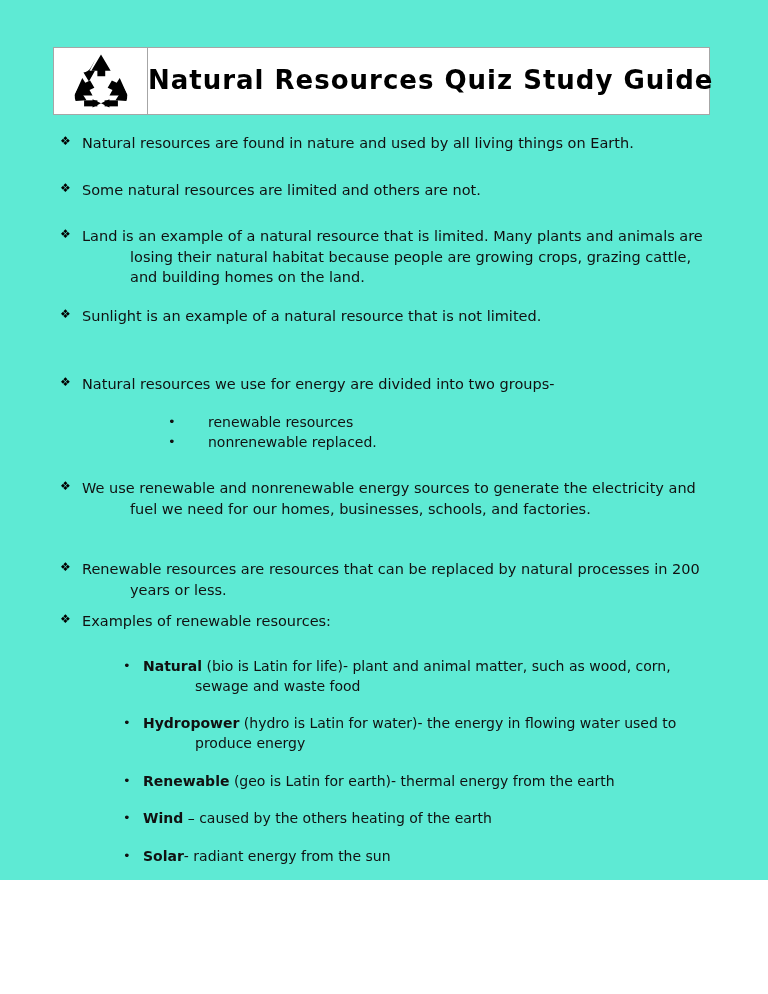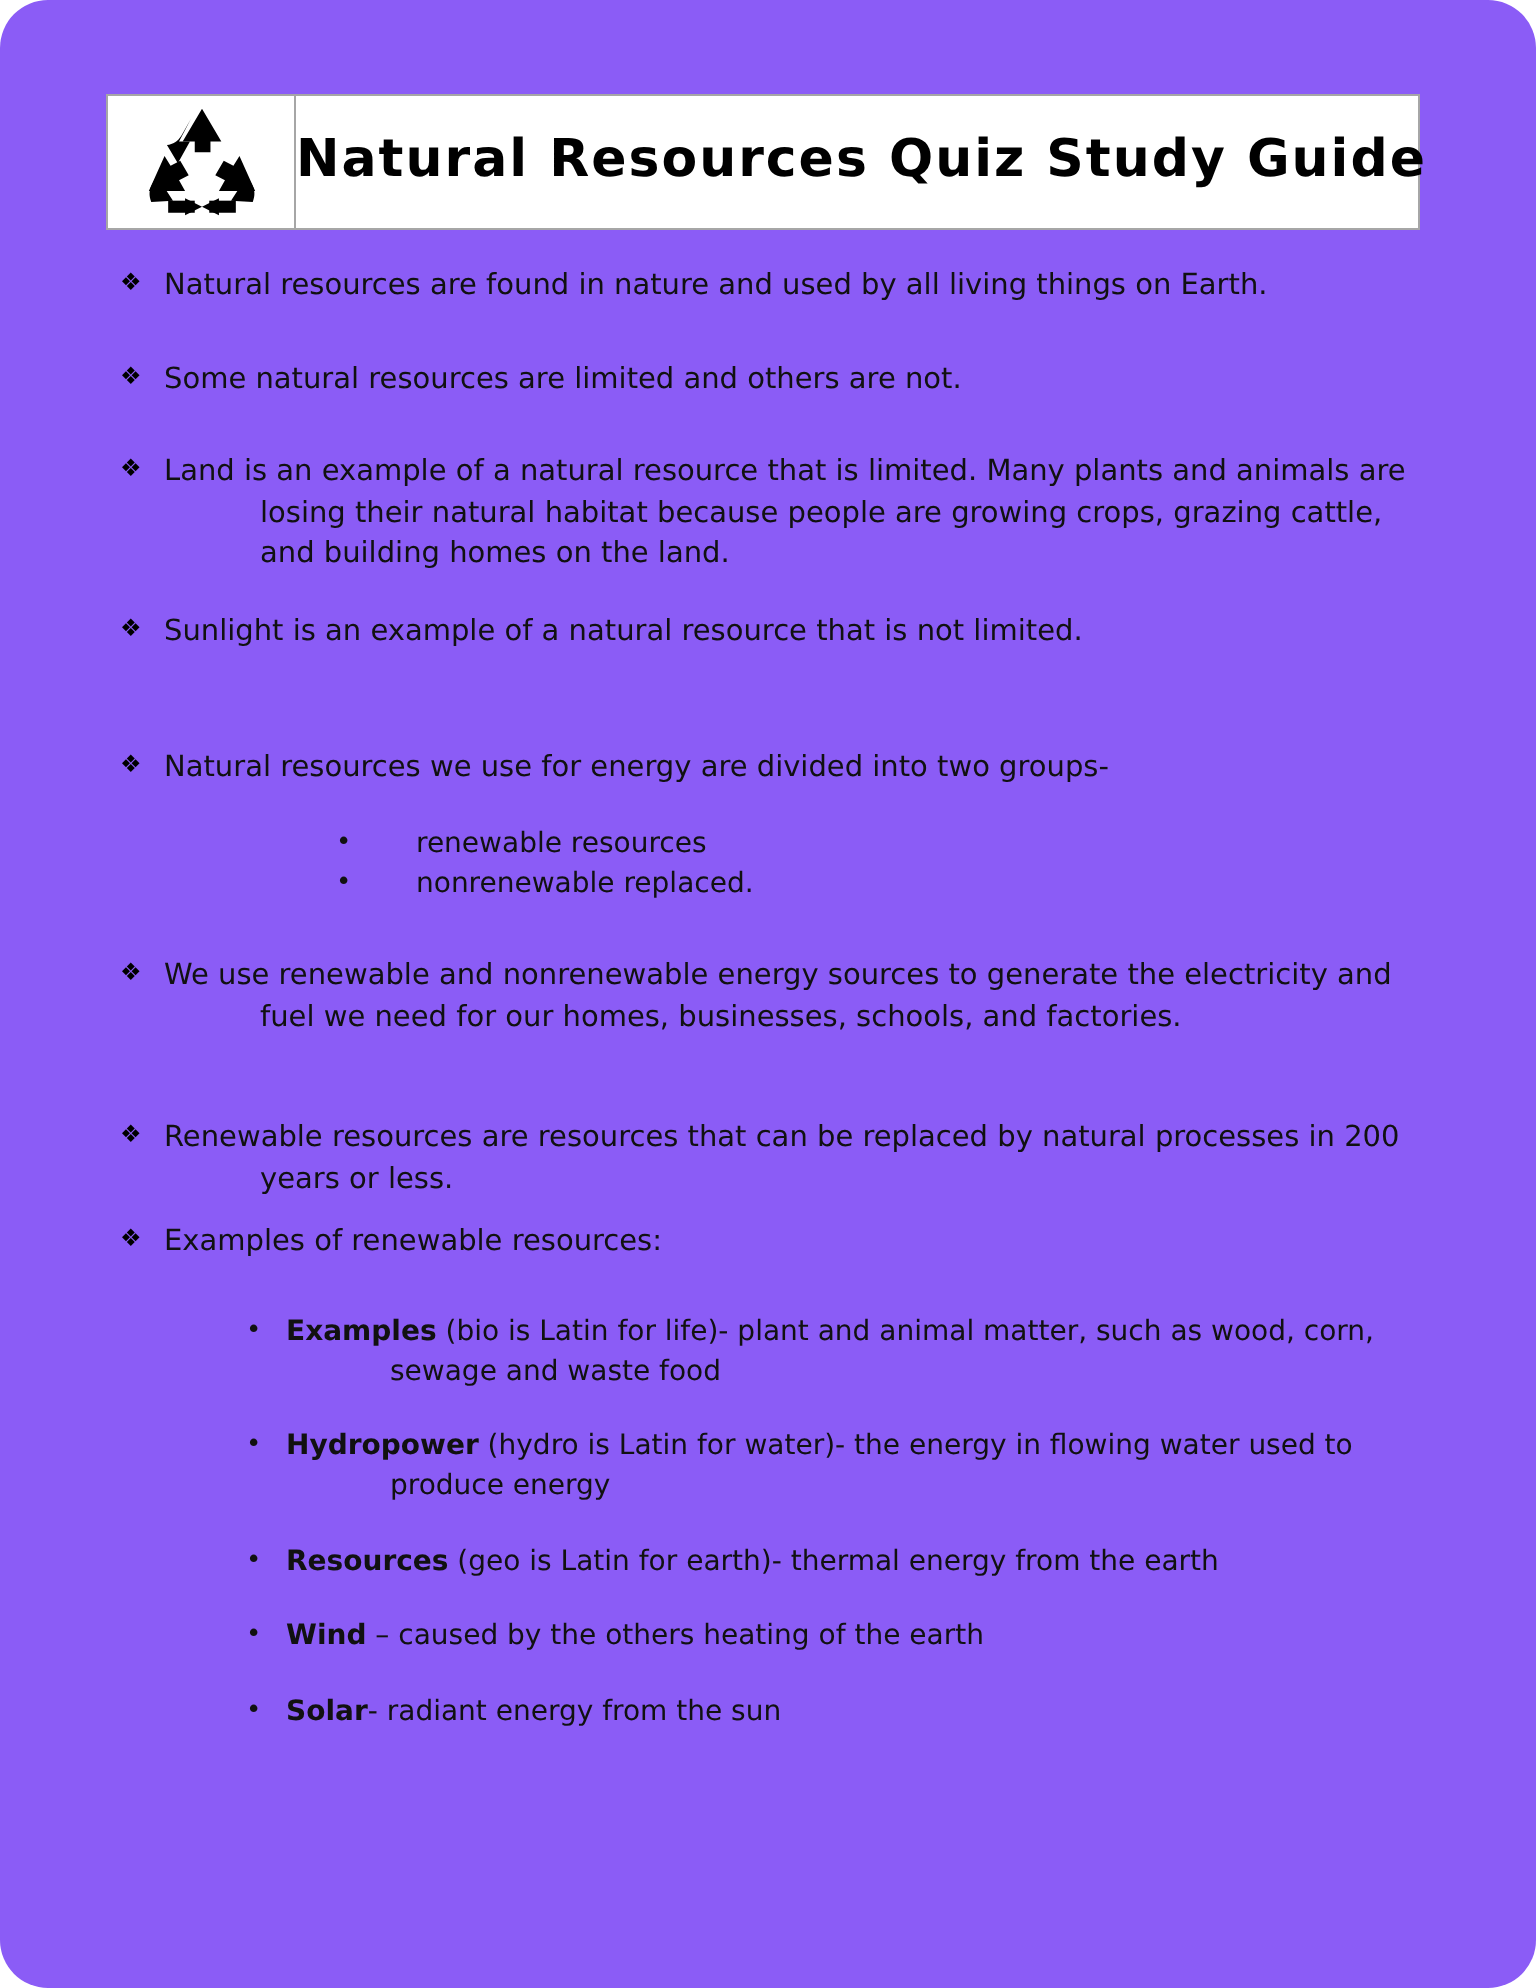--- a/index.html
+++ b/index.html
@@ -12,23 +12,22 @@
     height: 994px;
     position: relative;
     font-family: "DejaVu Sans", sans-serif;
     color: #000000;
     overflow: hidden;
   }
 
   .page {
     position: relative;
     width: 768px;
-    height: 994px;
-    background: #8b5cf6;
-    border-radius: 24px;
+    height: 880px;
+    background: #5eead4;
   }
 
   
   .header-table {
     position: absolute;
     left: 53px;
     top: 47px;
     width: 657px;
     height: 68px;
     border: 1px solid #a6a6a6;
@@ -253,35 +252,35 @@
 
       <div class="b1">
         <span class="gly">❖</span>
         <span class="txt">Examples of renewable resources:</span>
       </div>
 
       <div class="sp-l"></div>
 
       <div class="b2 mid">
         <span class="gly">•</span>
-        <span class="txt"><span class="term">Examples</span><span> (bio is Latin for life)- plant and animal matter, such as wood, corn, sewage and waste food</span></span>
+        <span class="txt"><span class="term">Natural</span><span> (bio is Latin for life)- plant and animal matter, such as wood, corn, sewage and waste food</span></span>
       </div>
 
       <div class="sp-m"></div>
 
       <div class="b2 mid">
         <span class="gly">•</span>
         <span class="txt"><span class="term">Hydropower</span><span> (hydro is Latin for water)- the energy in flowing water used to produce energy</span></span>
       </div>
 
       <div class="sp-m"></div>
 
       <div class="b2 mid">
         <span class="gly">•</span>
-        <span class="txt"><span class="term">Resources</span><span> (geo is Latin for earth)- thermal energy from the earth</span></span>
+        <span class="txt"><span class="term">Renewable</span><span> (geo is Latin for earth)- thermal energy from the earth</span></span>
       </div>
 
       <div class="sp-m"></div>
 
       <div class="b2 mid">
         <span class="gly">•</span>
         <span class="txt"><span class="term">Wind</span><span> – caused by the others heating of the earth</span></span>
       </div>
 
       <div class="sp-m"></div>

